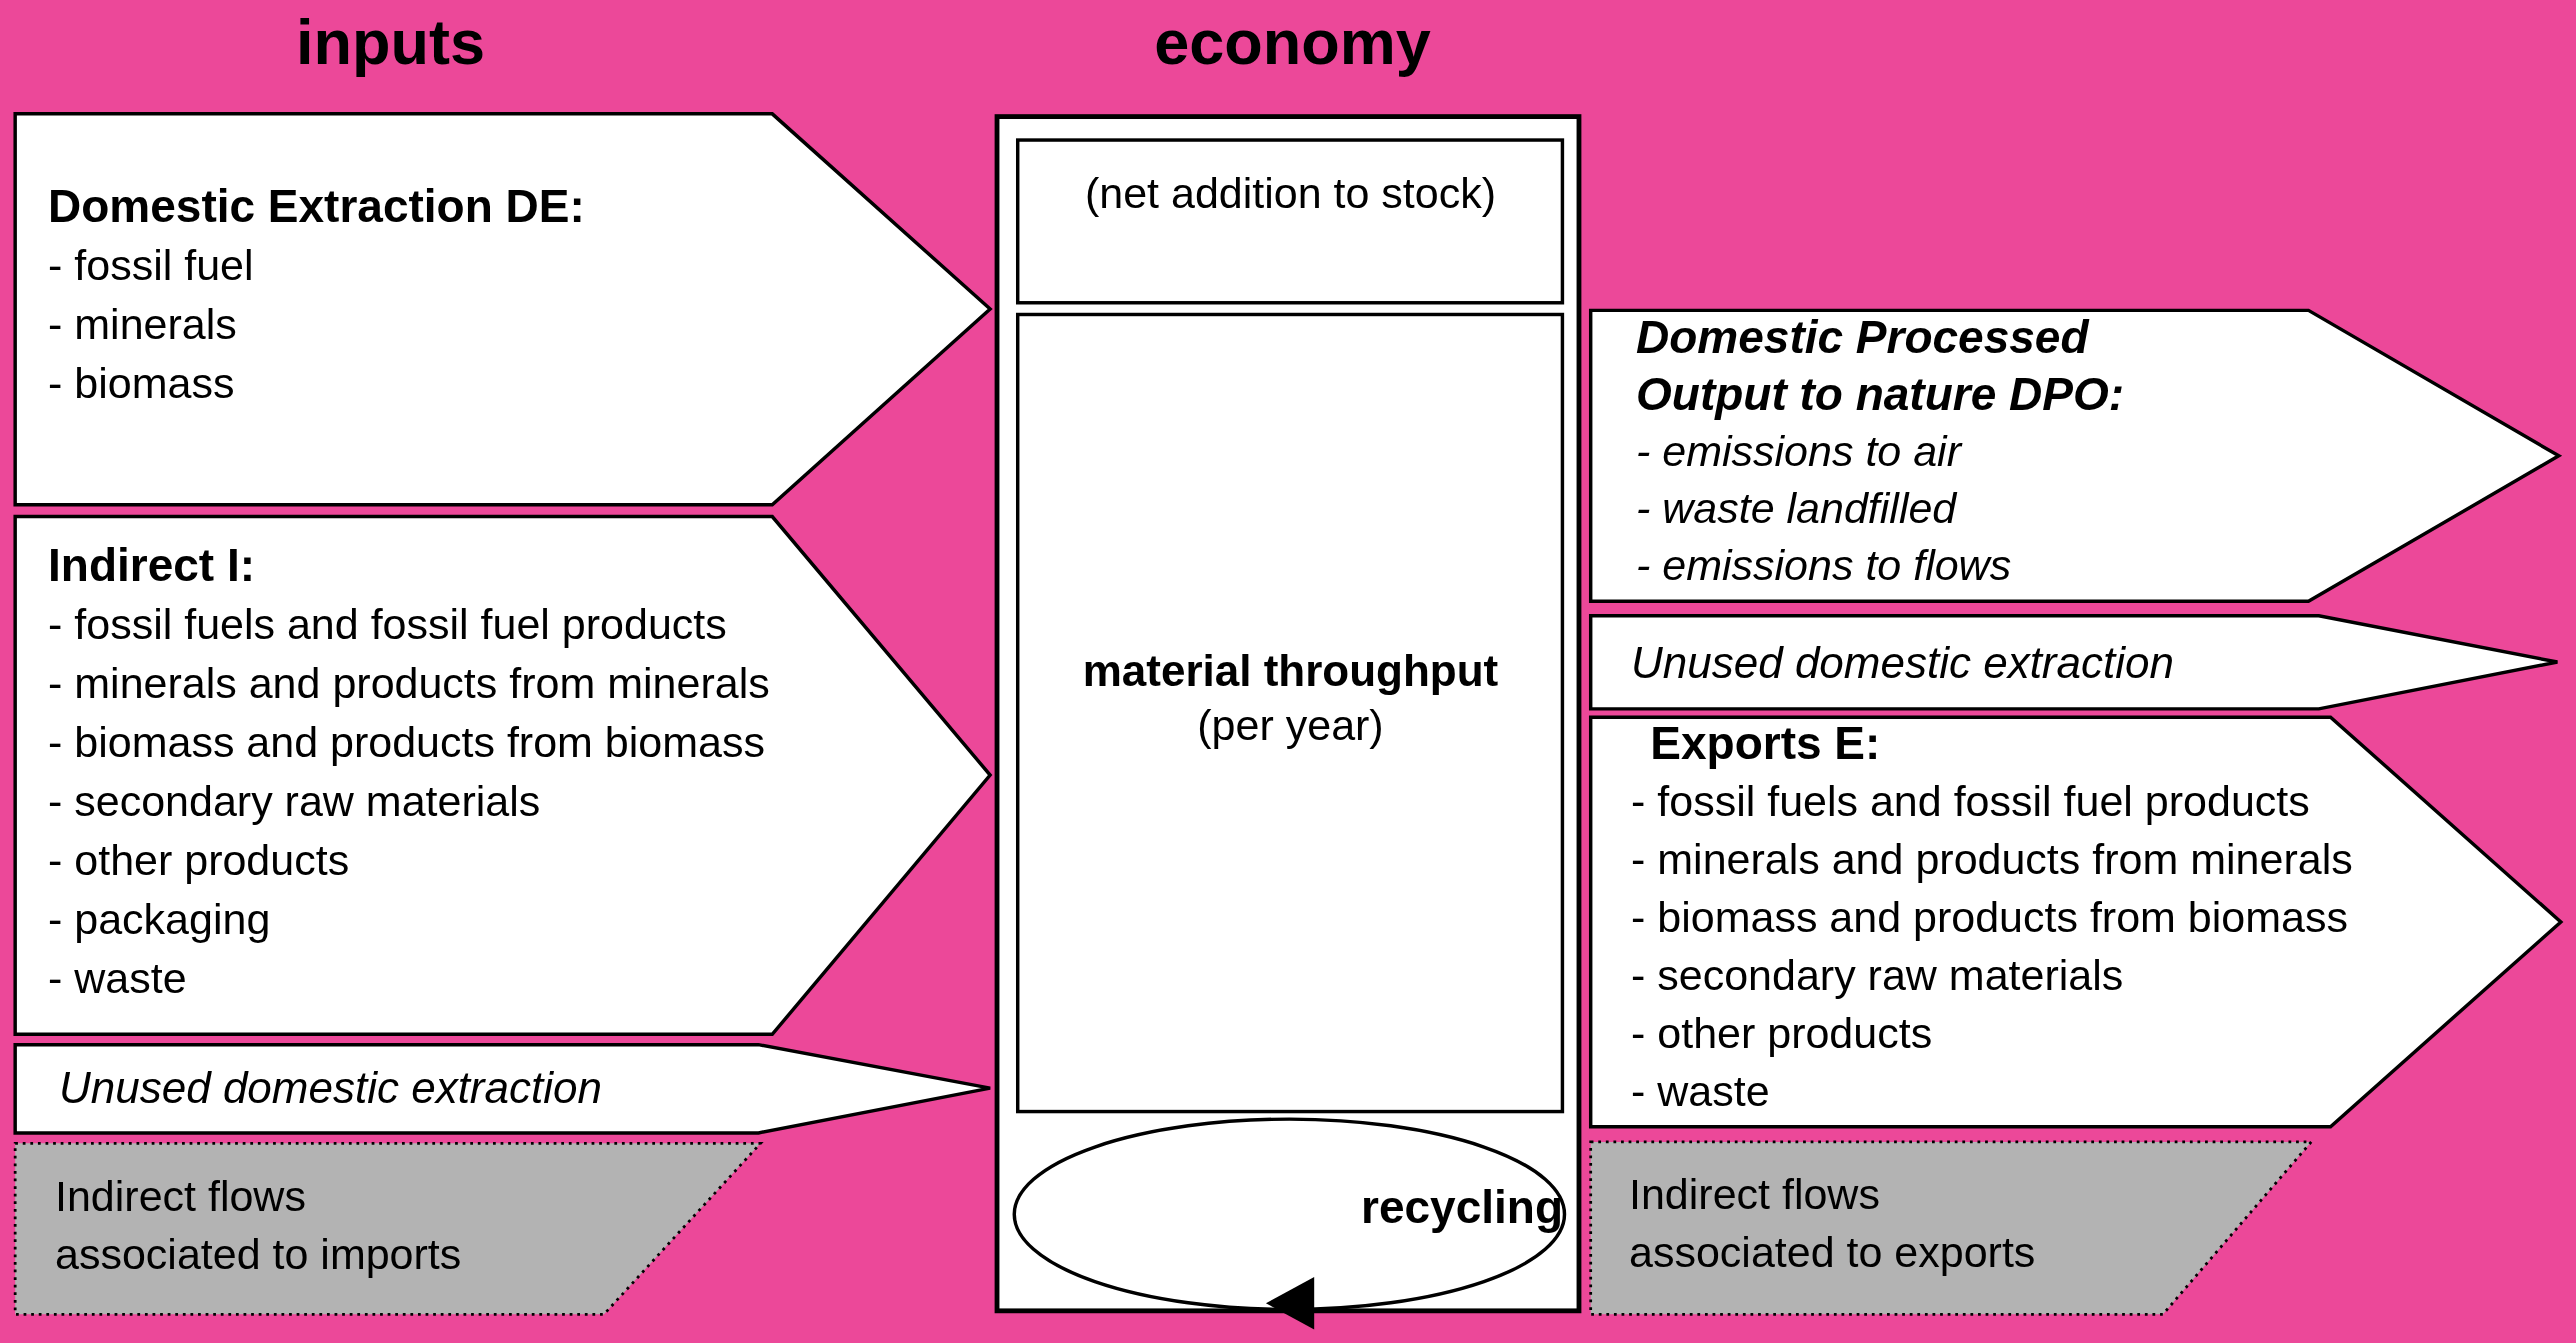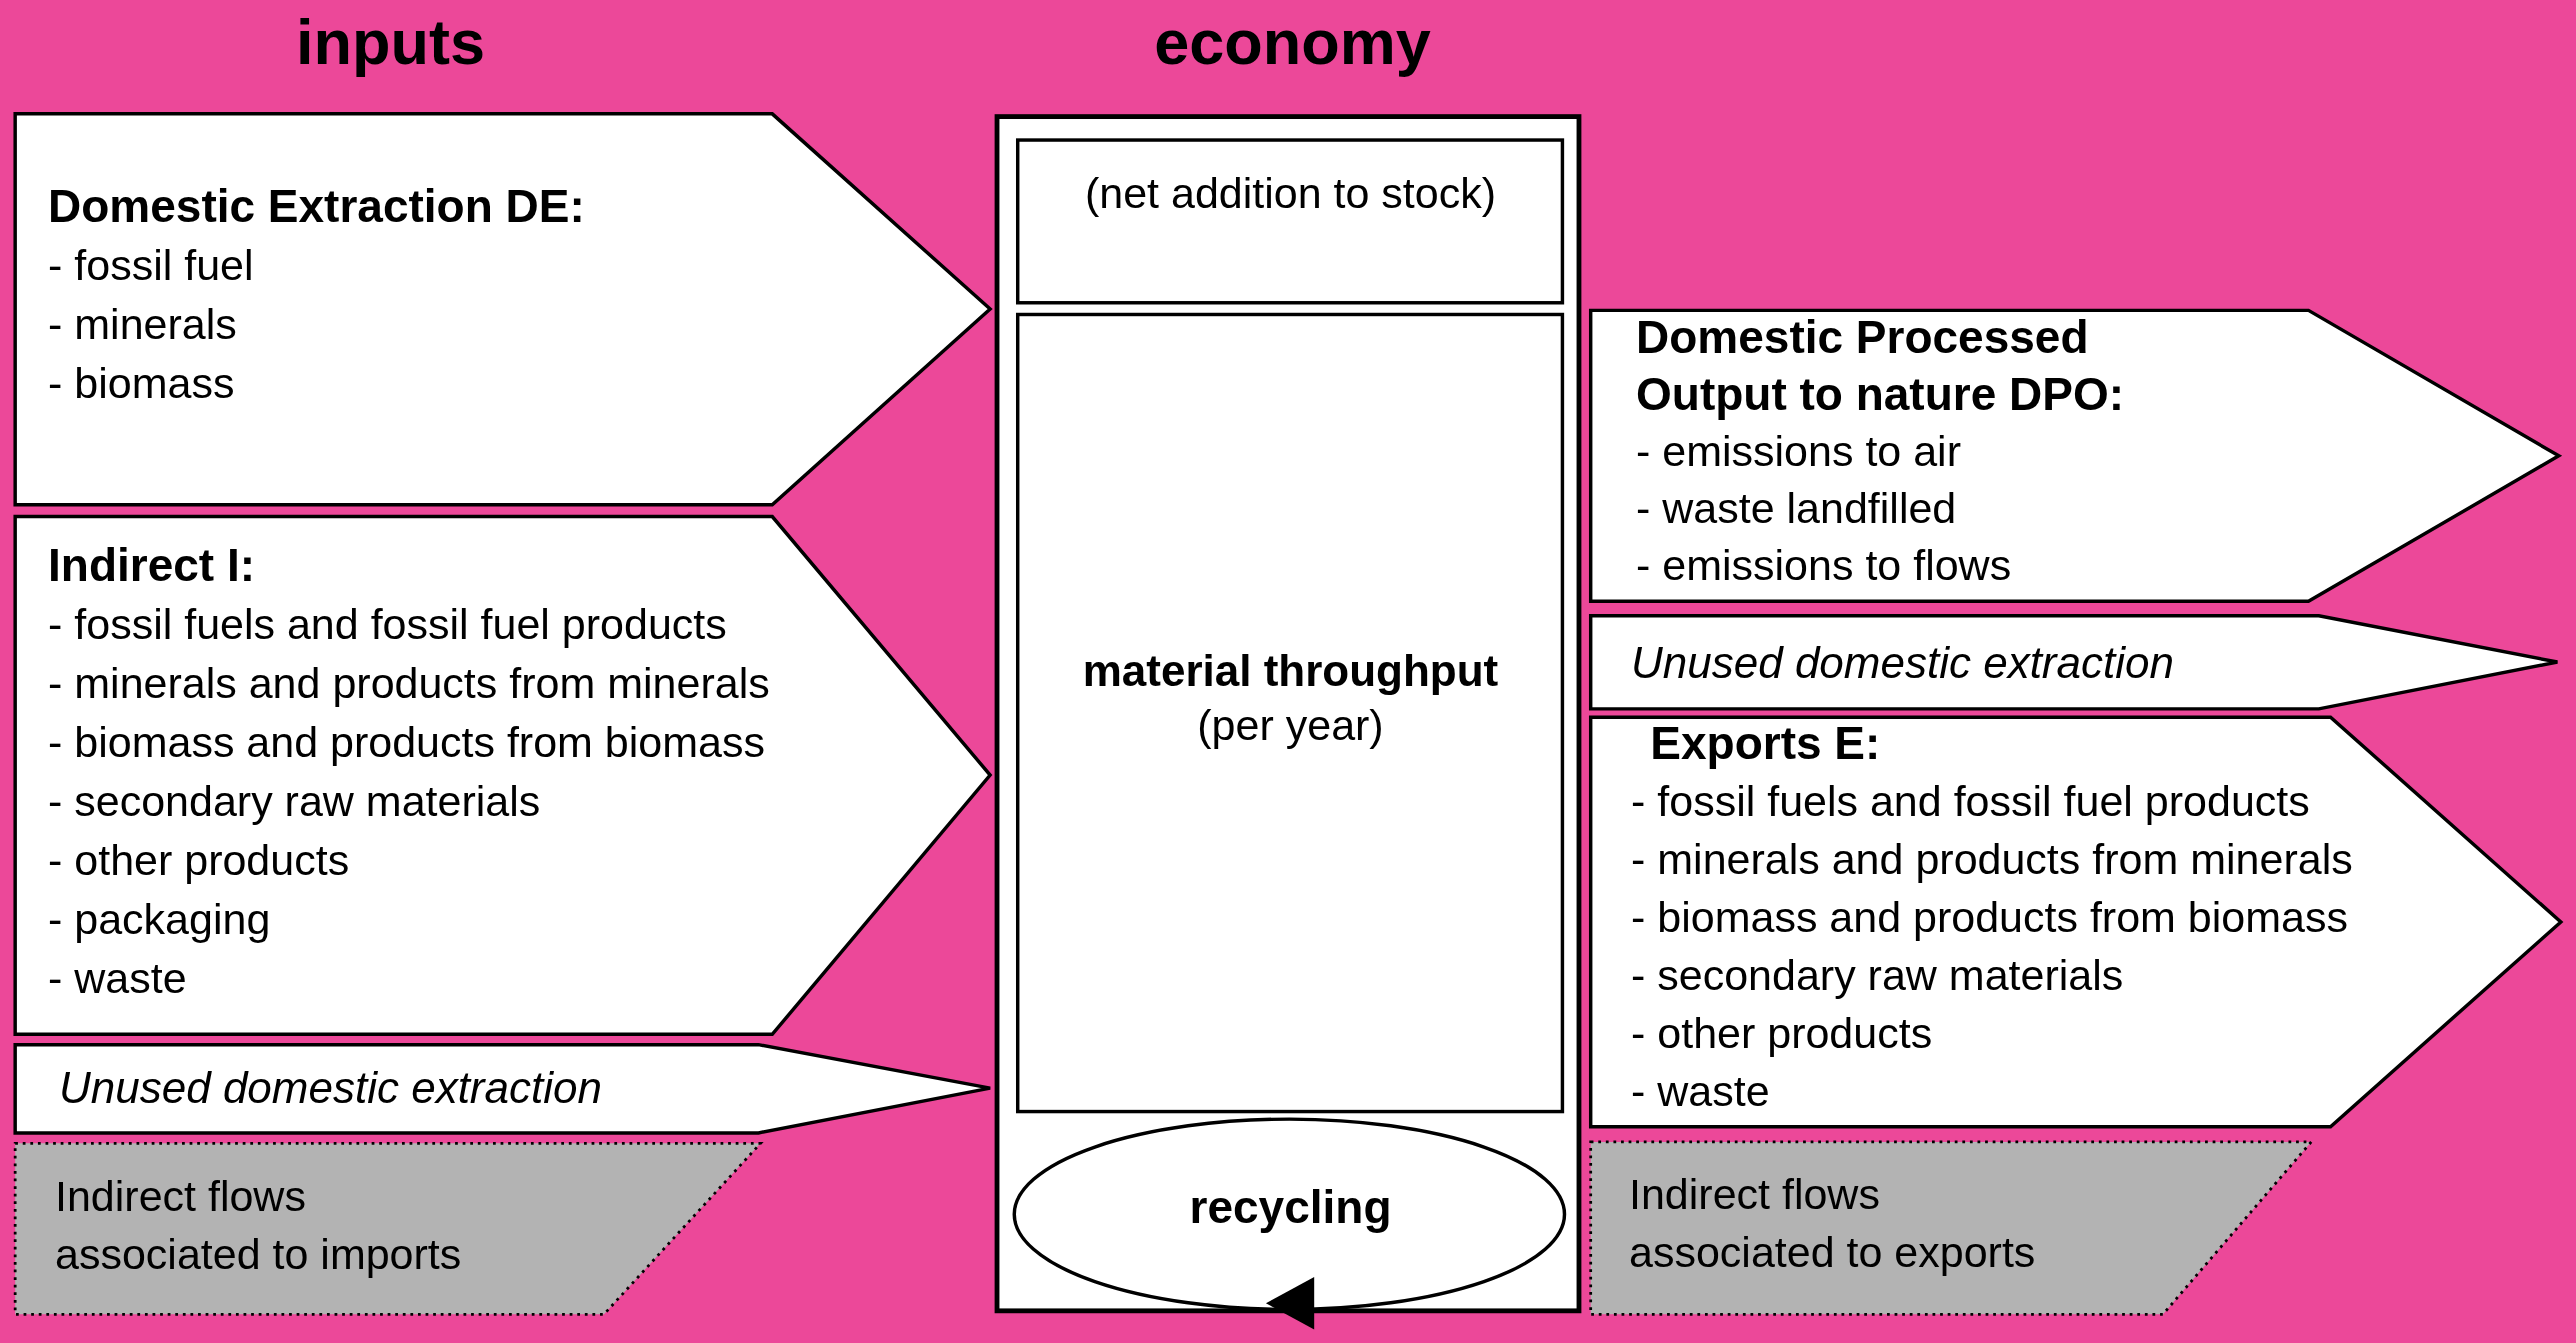--- a/index.html
+++ b/index.html
@@ -83,23 +83,23 @@
 
   <div class="abs ctr lh80" style="left:1018px; top:166px; width:545px;">
     <div class="sub">(net addition to stock)</div>
   </div>
 
   <div class="abs ctr lh80" style="left:1018px; top:643px; width:545px;">
     <div class="title" style="font-size:44px;">material throughput</div>
     <div class="sub">(per year)</div>
   </div>
 
-  <div class="abs ctr lh84 bigctr" style="left:1018px; top:1180px; width:545px;">recycling</div>
+  <div class="abs ctr lh84 bigctr" style="left:1018px; top:1180px; width:545px;text-align:right;">recycling</div>
 
-  <div class="abs lh82" style="left:1636px; top:309px;">
+  <div class="abs lh82" style="left:1636px; top:309px;font-style:italic;">
     <div class="title">Domestic Processed</div>
     <div class="title">Output to nature DPO:</div>
     <div class="item">- emissions to air</div>
     <div class="item">- waste landfilled</div>
     <div class="item">- emissions to flows</div>
   </div>
 
   <div class="abs lh84" style="left:1631px; top:634px;">
     <div class="ital">Unused domestic extraction</div>
   </div>

